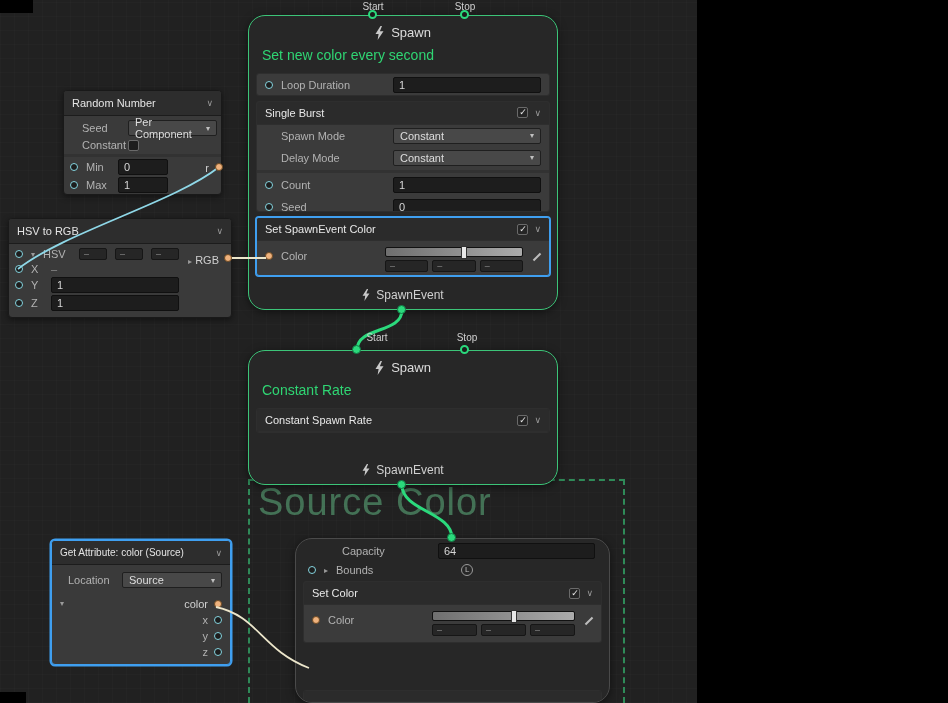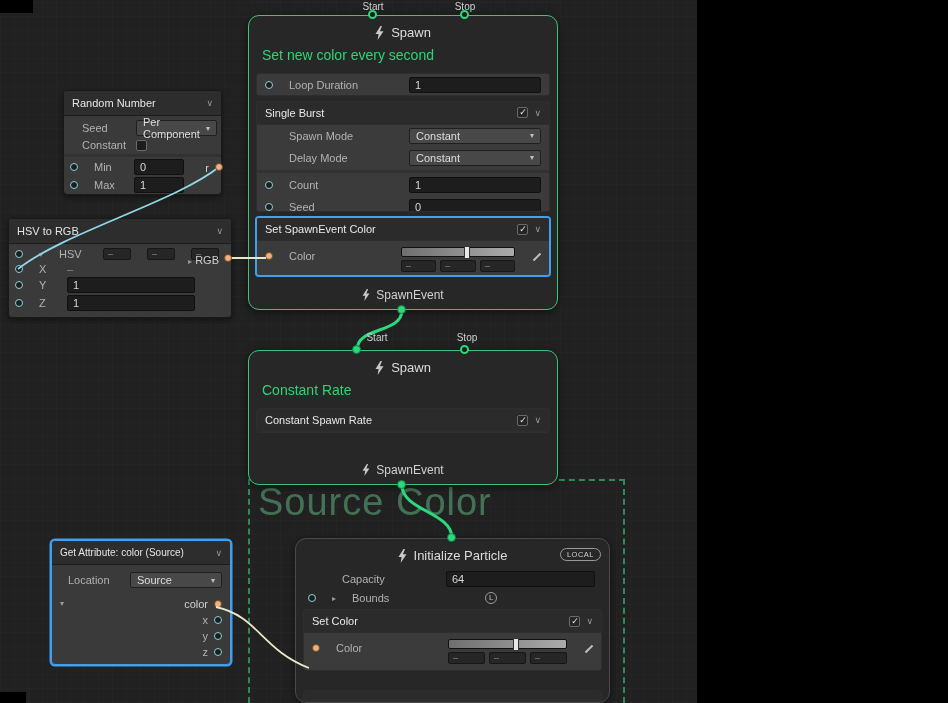--- a/index.html
+++ b/index.html
@@ -1,36 +1,36 @@
 <!DOCTYPE html>
 <html><head>
 <meta charset="utf-8">
 <style>
   *{margin:0;padding:0;box-sizing:border-box}
   html,body{width:948px;height:703px;background:#000;font-family:"Liberation Sans",sans-serif;overflow:hidden;position:relative}
   #canvas{position:absolute;left:0;top:0;width:697px;height:703px;background:#212121;
     background-image:repeating-linear-gradient(90deg,rgba(255,255,255,.015) 0 1px,transparent 1px 14px),
                      repeating-linear-gradient(0deg,rgba(255,255,255,.015) 0 1px,transparent 1px 14px)}
   .blackpatch{position:absolute;background:#000;z-index:8}
-  .node{position:absolute;z-index:2;border-radius:11px;font-size:11px;color:#bdbdbd;overflow:hidden;display:flex;flex-direction:column}
+  .node{position:absolute;z-index:2;border-radius:17px;font-size:11px;color:#bdbdbd;overflow:hidden;display:flex;flex-direction:column}
   .ctx{background:#272727;border:1px solid #3cc478;box-shadow:0 2px 8px rgba(0,0,0,.5)}
   .ctxplain{background:#272727;border:1px solid #4a4a4a;box-shadow:0 2px 8px rgba(0,0,0,.5)}
   .opnode{background:#3a3a3a;border:1px solid #191919;border-radius:4px;box-shadow:0 2px 6px rgba(0,0,0,.45)}
   .sel{border:1px solid #3f9ff0;box-shadow:0 0 0 1.5px #3f9ff0}
   .optitle{display:flex;align-items:center;background:#2d2d2d;border-bottom:1px solid #1c1c1c;padding:6px 8px;font-size:11px;color:#e4e4e4}
   .optitle .chev{margin-left:auto}
   .ctxtitle{display:flex;align-items:center;justify-content:center;gap:7px;padding:9px 8px 4px;font-size:13px;color:#dcdcdc;position:relative}
   .note{color:#2fd573;font-size:14px;padding:3px 13px 10px}
   .blk{margin:0 7px 5px;background:#3b3b3b;border-radius:3px;border:1px solid #2e2e2e;overflow:hidden}
   .selblk{border:1px solid #3f9ff0;box-shadow:0 0 0 1px #3f9ff0}
   .blkhead{display:flex;align-items:center;gap:6px;background:#2b2b2b;padding:5px 8px;font-size:11px;color:#e8e8e8;border-bottom:1px solid #2e2e2e}
   .mlauto{margin-left:auto}
   .cb{width:11px;height:11px;background:#252525;border:1px solid #6a6a6a;border-radius:2px;color:#e8e8e8;font-size:9px;line-height:9px;text-align:center;flex:0 0 11px}
   .chev{color:#9a9a9a;font-size:9px}
-  .row{display:flex;align-items:center;gap:16px;padding:3px 8px;min-height:20px}
+  .row{display:flex;align-items:center;gap:8px;padding:3px 8px;min-height:20px}
   .lbl{color:#b2b2b2;white-space:nowrap}
   .dim{color:#8a8a8a}
   .grow{flex:1}
   .w104{width:104px;flex:0 0 104px}
   .w96{width:96px;flex:0 0 96px}
   .ph{width:8px;flex:0 0 8px}
   .sep{height:3px;background:#323232;margin:1px 0}
   .fld{background:#1d1d1d;border:1px solid #101010;border-radius:2px;color:#d6d6d6;padding:1px 5px;height:16px;line-height:13px;font-size:11px}
   .dd{background:#484848;border:1px solid #1f1f1f;border-radius:2px;color:#dedede;padding:1px 6px;height:16px;font-size:11px;display:flex;align-items:center}
   .dd .arr{margin-left:auto;font-size:8px;color:#c0c0c0;padding-left:6px}
@@ -260,27 +260,20 @@
         <span class="ring cy"></span>
       </div>
       <div class="outrow">
         <span class="lbl">z</span>
         <span class="ring cy"></span>
       </div>
     </div>
   </div>
 
   <div class="node ctxplain" style="left:295px;top:538px;width:315px;height:165px">
-    <div class="ctxtitle">
-      <svg width="9" height="14" viewBox="0 0 9 14">
-          <polygon points="5.5,0 0.5,8 3.6,8 2.6,14 8.5,5.2 4.9,5.2 7,0" fill="#c9c9c9"></polygon>
-        </svg>
-      <span>Initialize Particle</span>
-      <span class="badge">LOCAL</span>
-    </div>
     <div class="row" style="padding:4px 14px 2px 46px">
       <span class="lbl" style="width:88px">Capacity</span>
       <span class="fld grow">64</span>
     </div>
     <div class="row" style="padding:2px 14px 4px 12px">
       <span class="ring cy"></span>
       <span class="expander">▸</span>
       <span class="lbl">Bounds</span>
       <span class="lcirc" style="margin-left:80px">L</span>
     </div>

